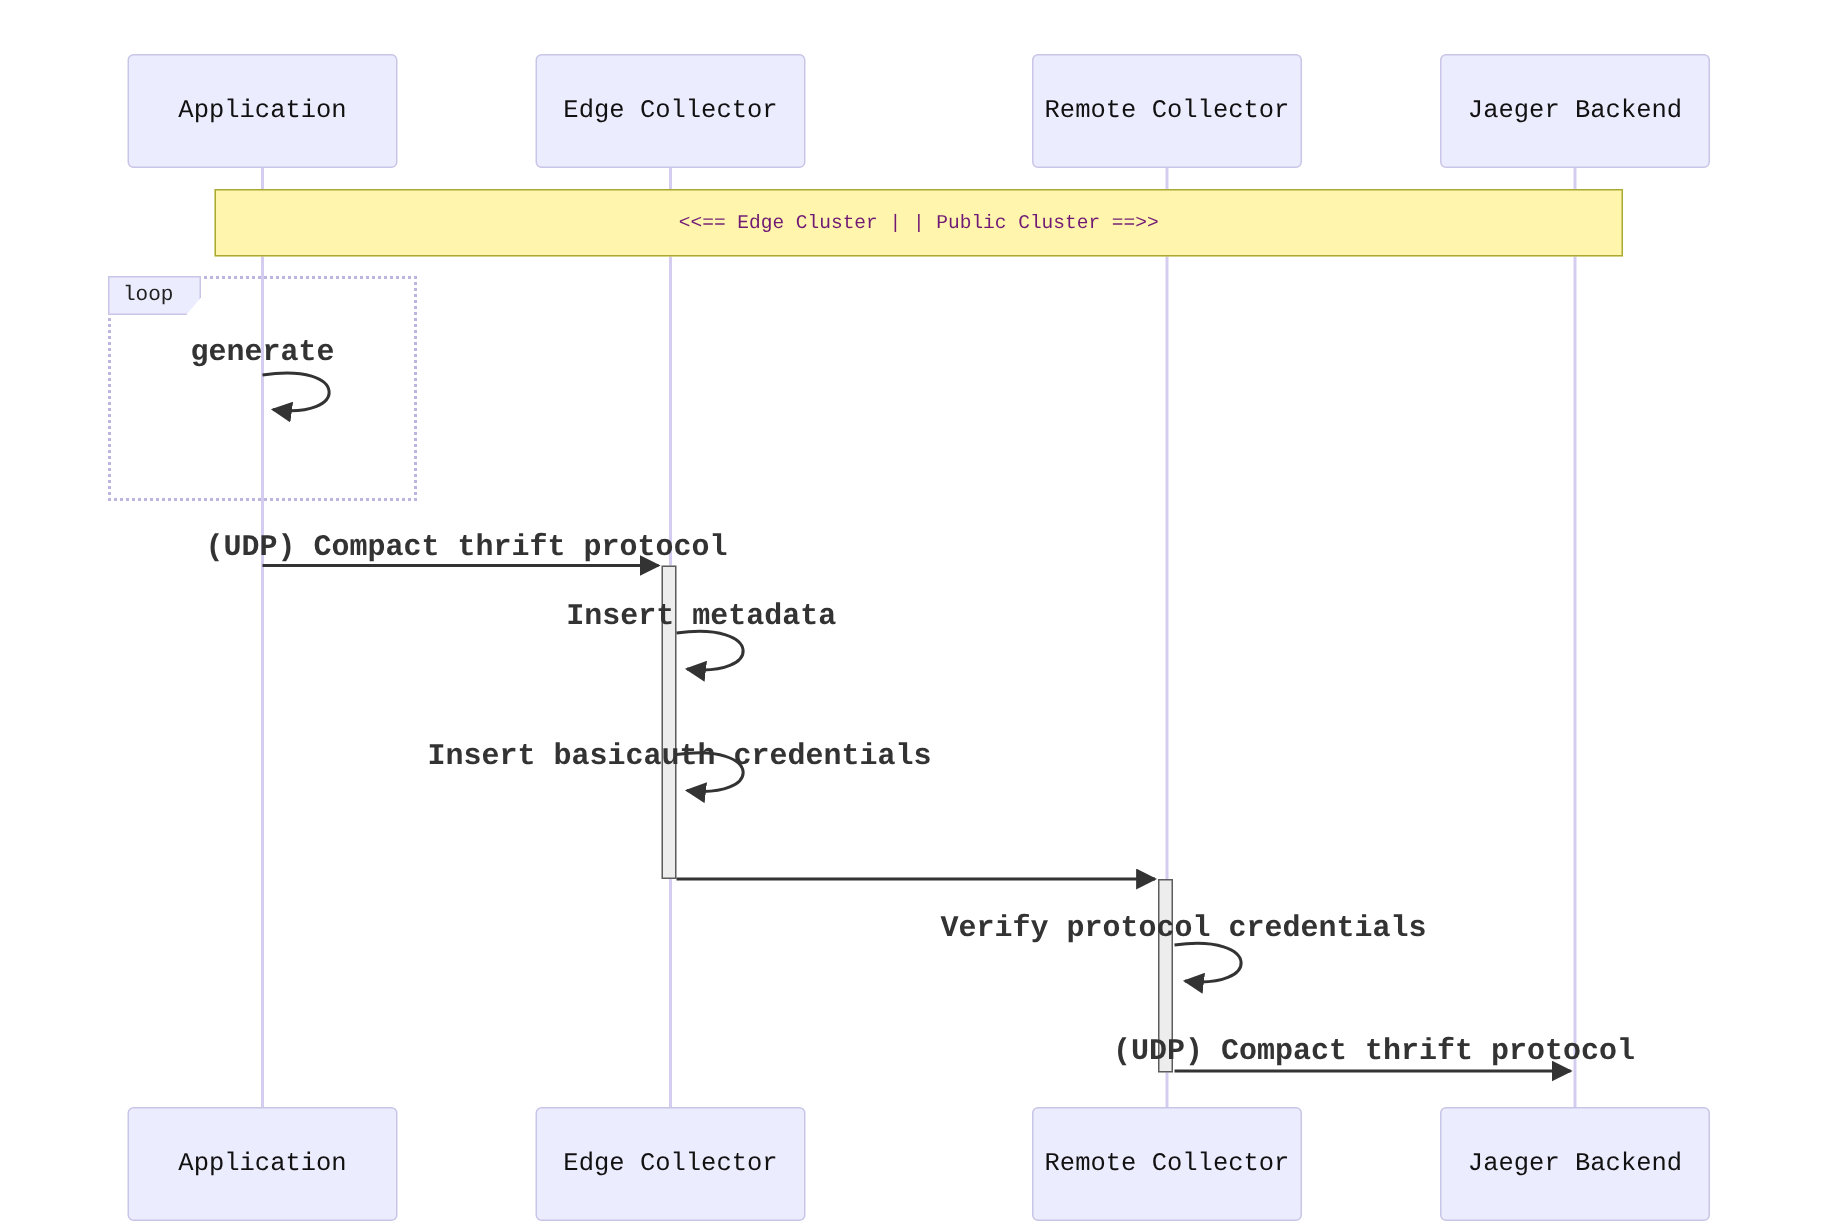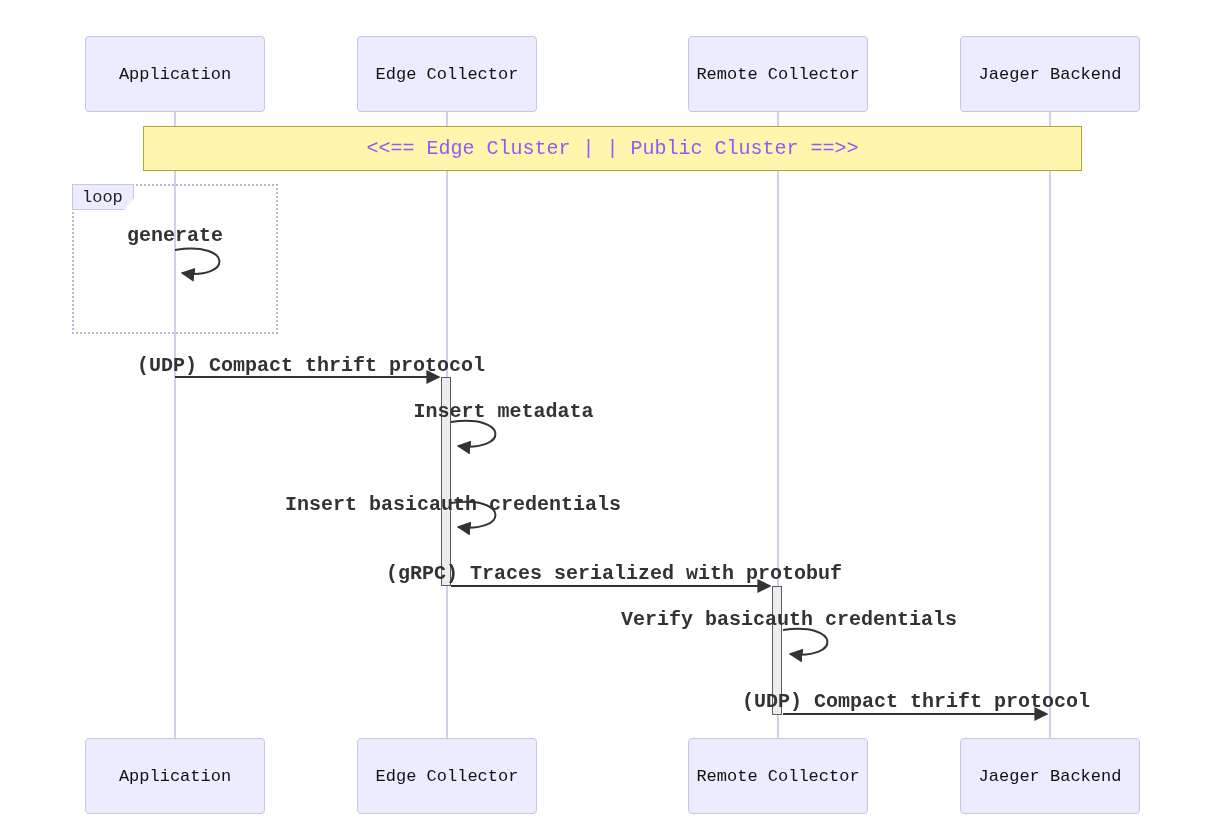--- a/index.html
+++ b/index.html
@@ -28,37 +28,37 @@
     font-size:17px;color:#111111;
     z-index:5;
     box-sizing:border-box;
   }
   .note{
     position:absolute;
     left:143px;top:105px;width:939px;height:45px;
     background:#fff5ad;
     border:1px solid #aaaa33;
     display:flex;align-items:center;justify-content:center;
-    font-size:20px;color:#8b5cf6;
+    font-size:13px;color:#701a75;
     z-index:4;
     box-sizing:border-box;
   }
   .loop-box{
     position:absolute;
     left:72px;top:163px;width:206px;height:150px;
     border:2px dotted #bcb5e0;
     z-index:2;
     box-sizing:border-box;
   }
   .loop-label{
     position:absolute;
     left:72px;top:163px;width:62px;height:26px;
     background:#ececff;
     border:1px solid #c8c5e6;
-    font-size:17px;color:#222222;
+    font-size:14px;color:#222222;
     display:flex;align-items:center;
     padding-left:9px;
     box-sizing:border-box;
     clip-path:polygon(0 0,100% 0,100% 55%,84% 100%,0 100%);
     z-index:3;
   }
   .activation{
     position:absolute;
     width:10px;
     background:#ededed;
@@ -147,19 +147,18 @@
 
     <line class="msgline" x1="451" y1="565" x2="770" y2="565" marker-end="url(#ah)"></line>
 
     <path class="msgline" d="M 783 609 C 841 601, 841 639, 790 633" marker-end="url(#ah)"></path>
 
     <line class="msgline" x1="783" y1="693" x2="1047" y2="693" marker-end="url(#ah)"></line>
   </svg>
 
   <div class="msg-label" style="left:175px;top:203px;">generate</div>
   <div class="msg-label" style="left:311px;top:333px;">(UDP) Compact thrift protocol</div>
-  <div class="msg-label" style="left:480px;top:379px;padding-left:47px;">Insert metadata</div>
+  <div class="msg-label" style="left:444px;top:379px;padding-left:47px;">Insert metadata</div>
   <div class="msg-label" style="left:453px;top:472px;">Insert basicauth credentials</div>
-  <div class="msg-label" style="left:614px;top:541px;">(gRPC) Traces serialized with protobuf</div>
-  <div class="msg-label" style="left:789px;top:587px;">Verify basicauth credentials</div>
+  <div class="msg-label" style="left:789px;top:587px;">Verify protocol credentials</div>
   <div class="msg-label" style="left:916px;top:669px;">(UDP) Compact thrift protocol</div>
 
 </div>
 
 </body></html>

